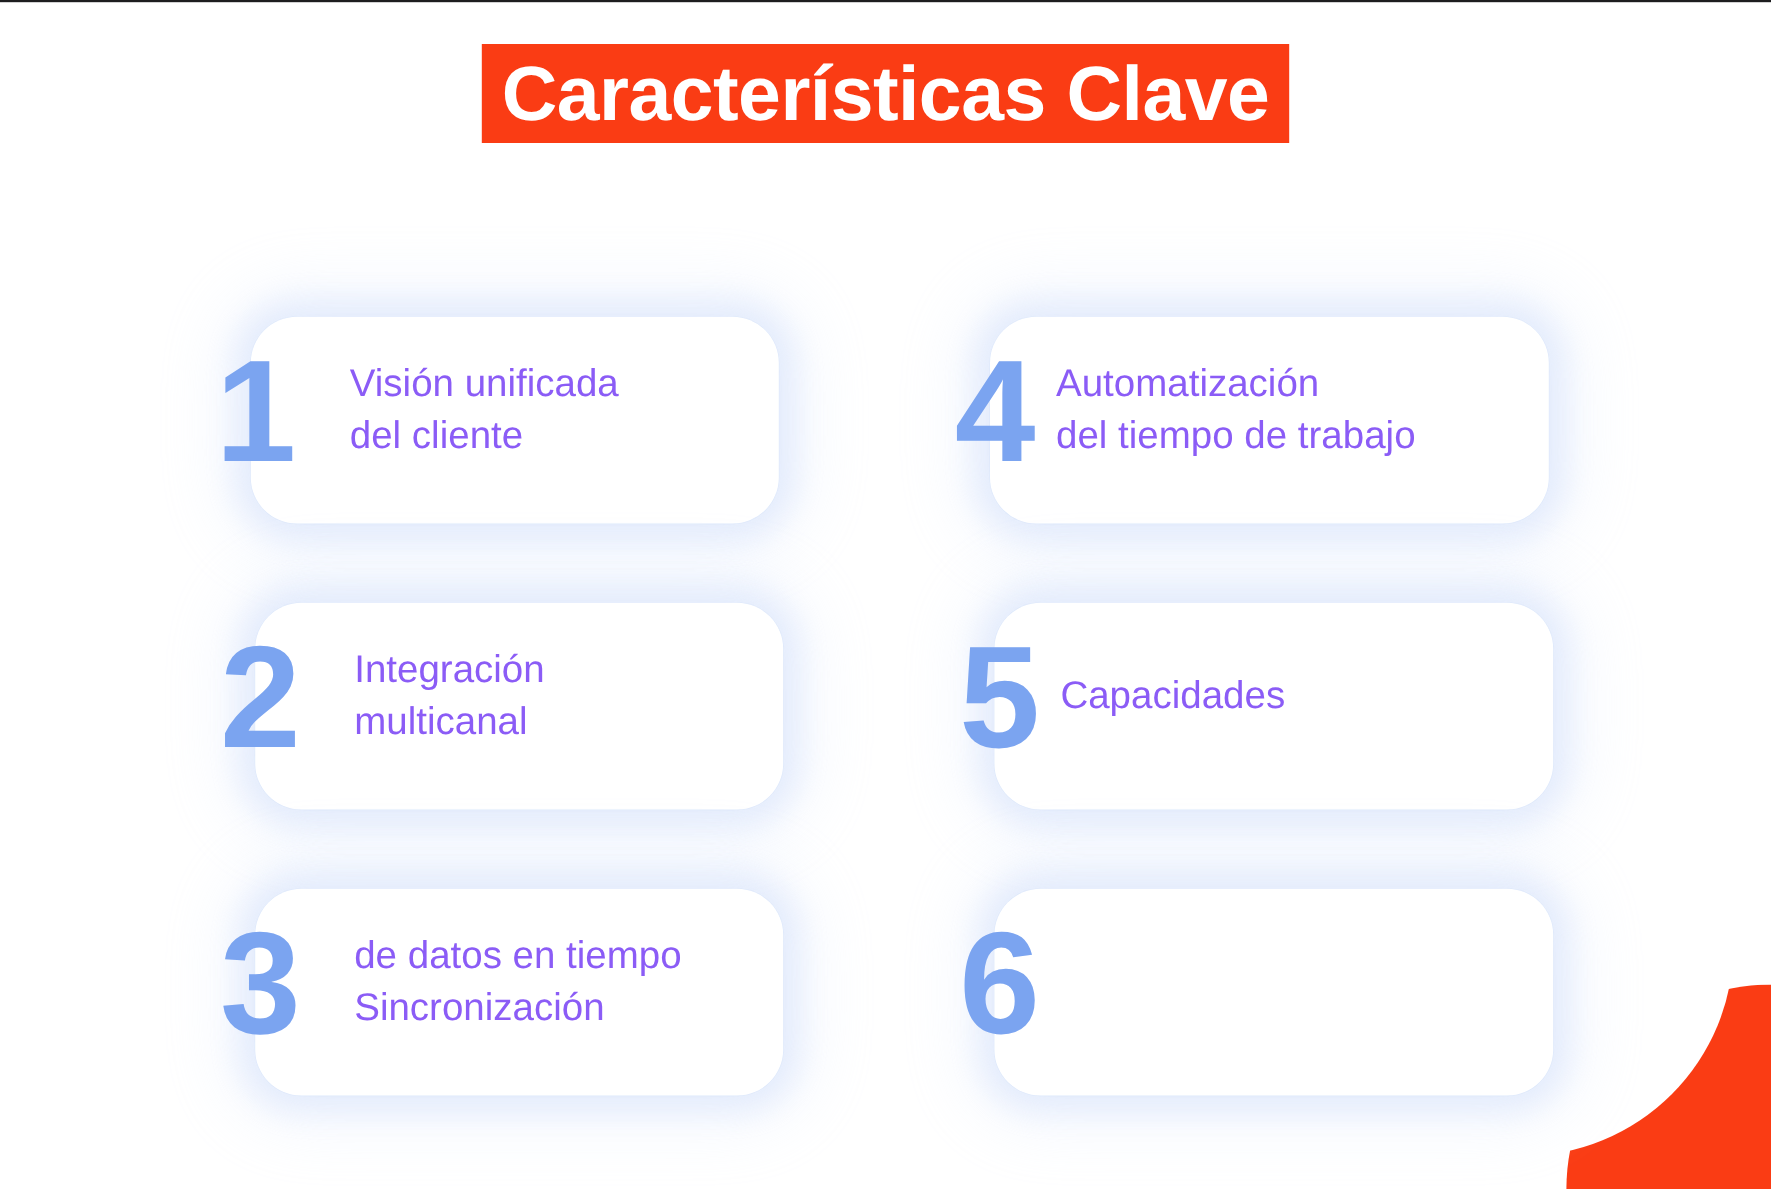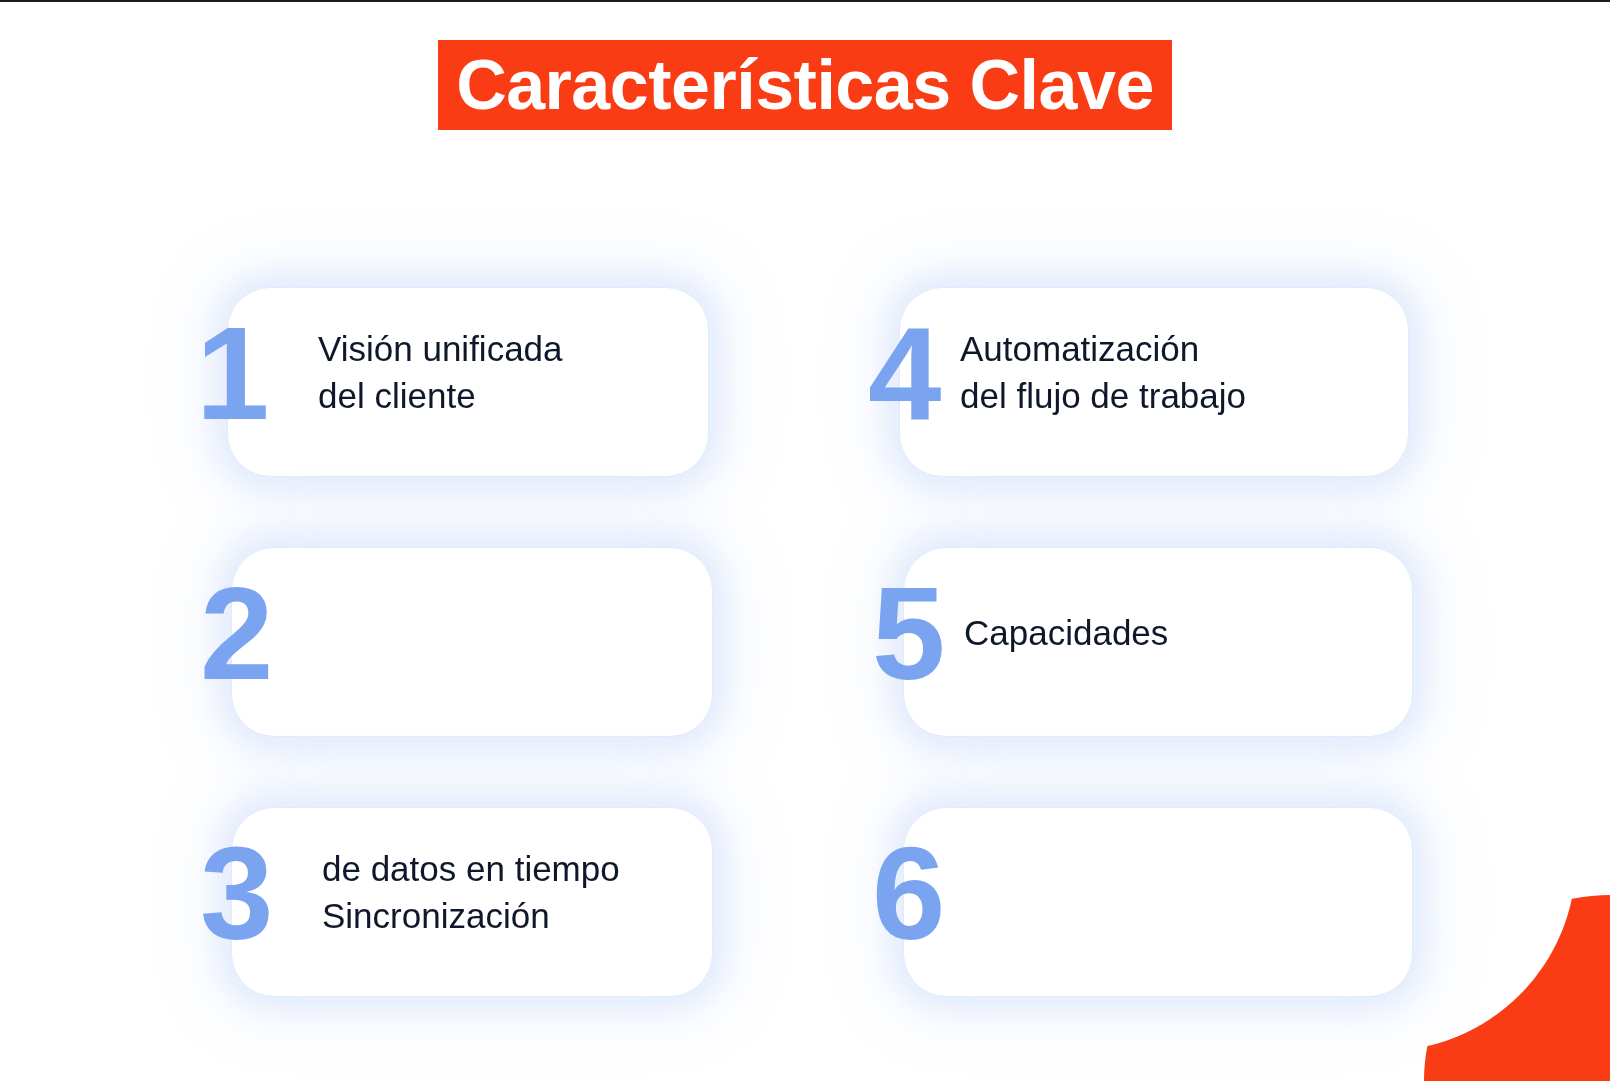--- a/index.html
+++ b/index.html
@@ -156,21 +156,21 @@
     height: 208px;
     display: flex;
     flex-direction: column;
     justify-content: center;
     z-index: 4;
   }
   .card-wrap.c1 .card-text { left: 92px; width: 420px; }
 
   .card-text .line {
     display: block;
-    color: #0f172a;
+    color: #8b5cf6;
     font-size: 35px;
     line-height: 47px;
     white-space: nowrap;
   }
 </style>
 </head>
 <body>
 
 <div class="top-hairline"></div>
 
@@ -189,37 +189,41 @@
     <div class="card-num">1</div>
     <div class="card-text">
       <span class="line">Visión unificada</span>
       <span class="line">del cliente</span>
     </div>
   </div>
 
   <div class="card-wrap c0 r1">
     <div class="card"></div>
     <div class="card-num">2</div>
+    <div class="card-text">
+      <span class="line">Integración</span>
+      <span class="line">multicanal</span>
+    </div>
   </div>
 
   <div class="card-wrap c0 r2">
     <div class="card"></div>
     <div class="card-num">3</div>
     <div class="card-text">
       <span class="line">de datos en tiempo</span>
       <span class="line">Sincronización</span>
     </div>
   </div>
 
   <div class="card-wrap c1 r0">
     <div class="card"></div>
     <div class="card-num">4</div>
     <div class="card-text">
       <span class="line">Automatización</span>
-      <span class="line">del flujo de trabajo</span>
+      <span class="line">del tiempo de trabajo</span>
     </div>
   </div>
 
   <div class="card-wrap c1 r1">
     <div class="card"></div>
     <div class="card-num">5</div>
     <div class="card-text">
       <span class="line">Capacidades</span>
     </div>
   </div>

